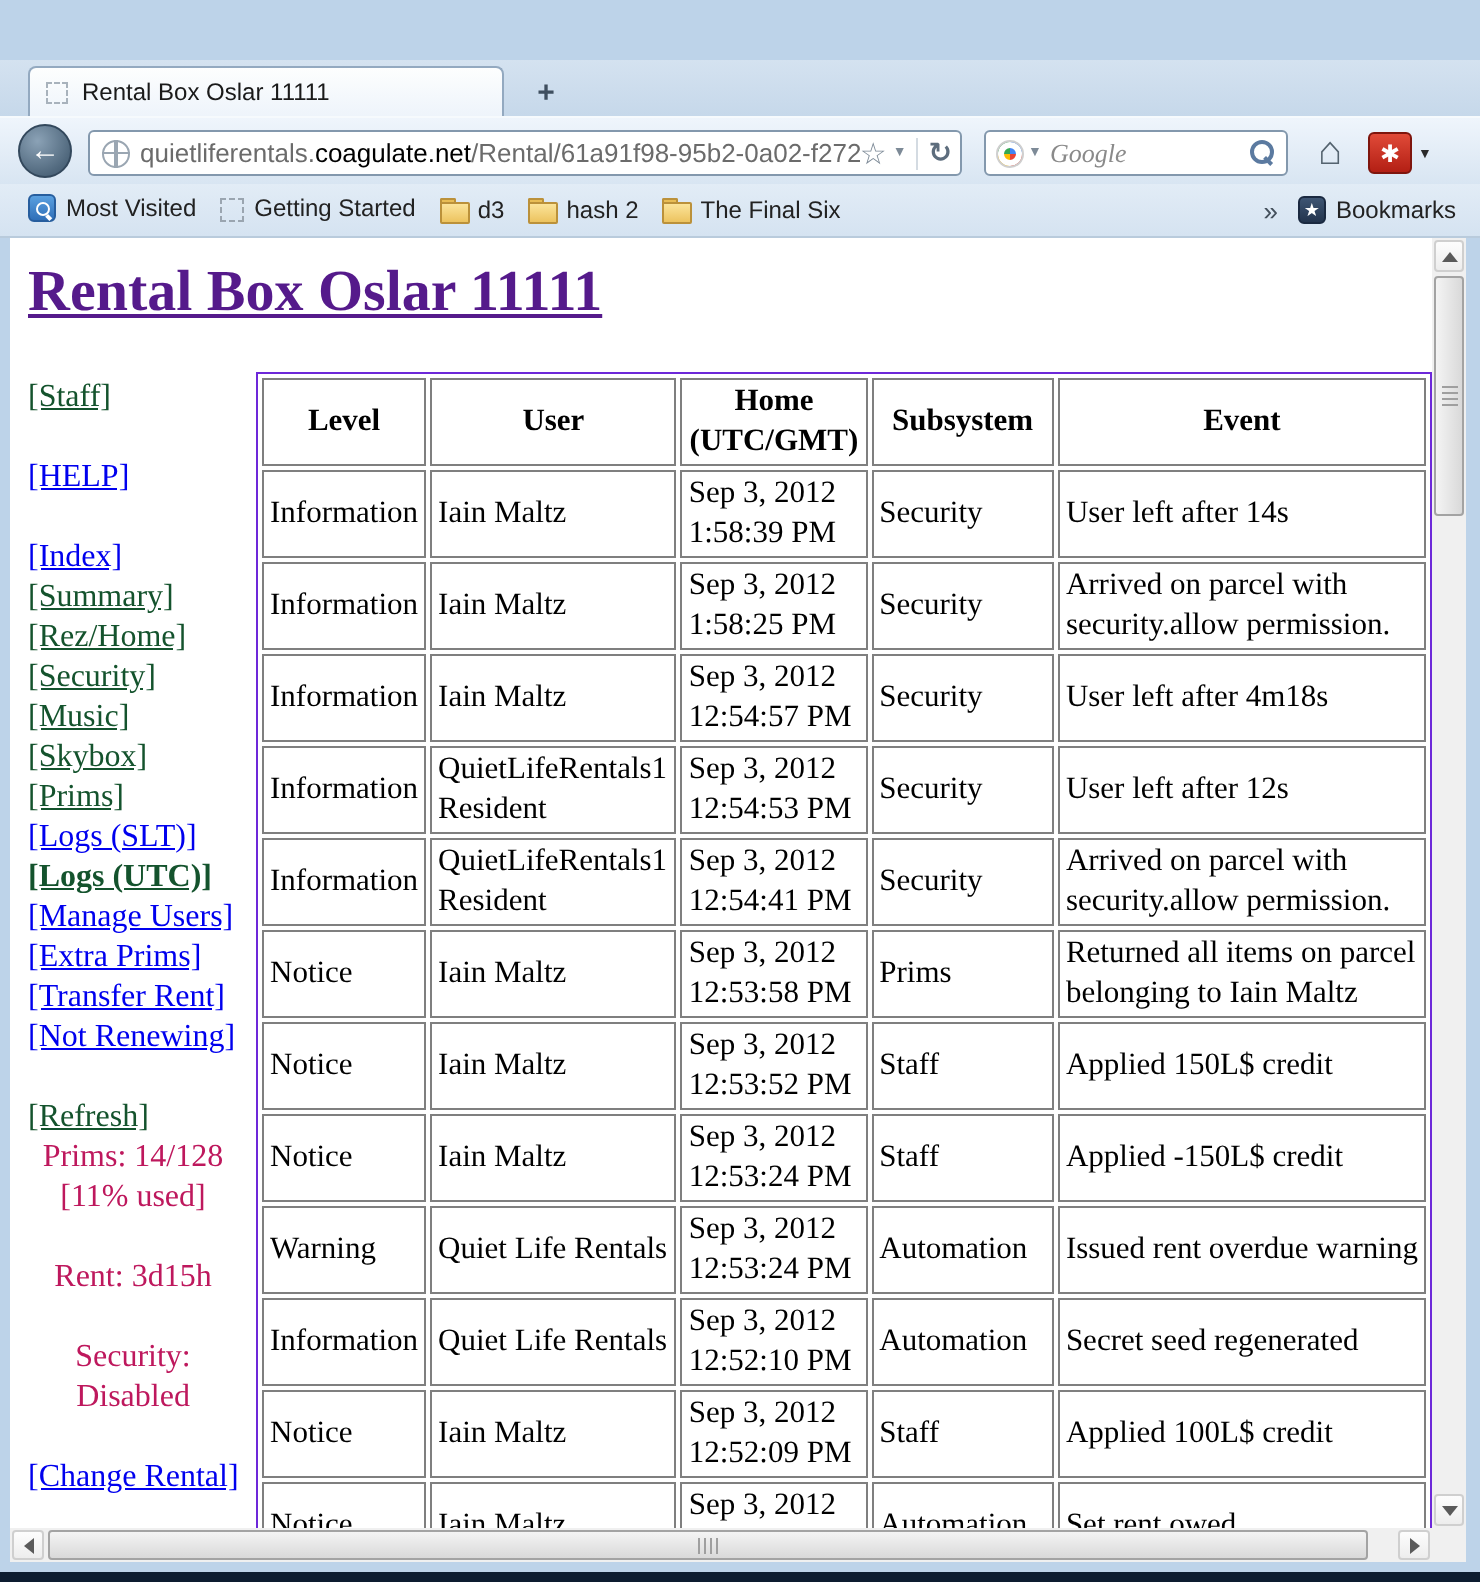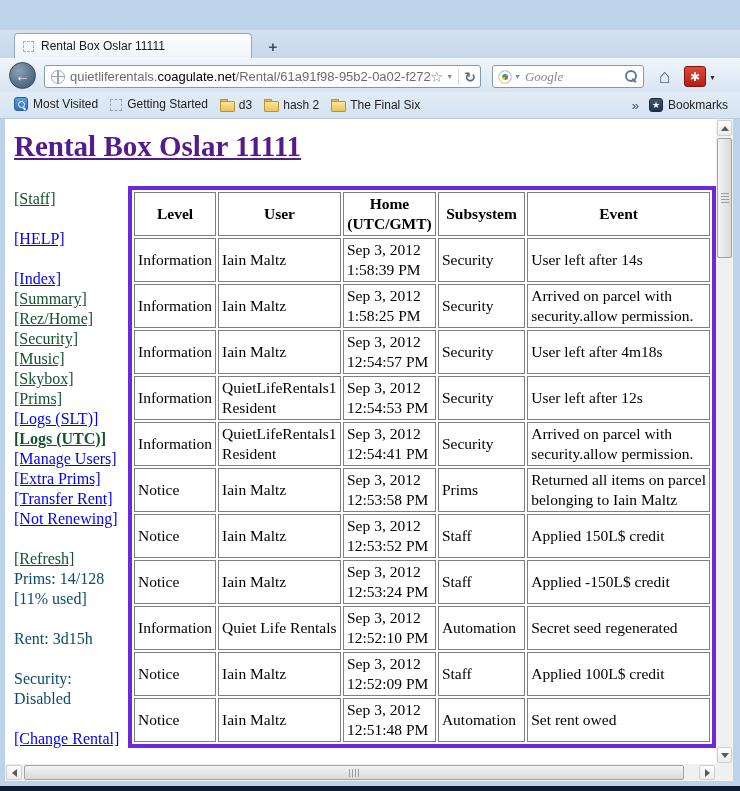--- a/index.html
+++ b/index.html
@@ -109,23 +109,23 @@
     background:#fff; overflow:hidden;
     font-family:"Liberation Serif","DejaVu Serif",serif; color:#000; }
   .page-heading { margin:11px 0 0 9px; font-size:29px; font-weight:bold;
     color:#551a8b; text-decoration:underline; }
   .content-row { display:flex; align-items:flex-start; margin-top:9px; }
   .sidebar { width:114px; flex:none; padding:17px 0 0 9px; font-size:16px; line-height:20px; }
   .side-group { margin-bottom:20px; }
   .side-link { color:#0000ee; text-decoration:underline; cursor:pointer; white-space:nowrap; }
   .side-link.visited { color:#14532d; }
   .side-link.current { font-weight:bold; }
-  .side-text { color:#0c4a6e; white-space:nowrap; }
+  .side-text { color:#be185d; white-space:nowrap;text-align:center; }
   .table-wrap { margin-top:14px; margin-left:9px; }
-  table.log { border-collapse:separate; border-spacing:2px; border:4px solid #6d28d9;
+  table.log { border-collapse:separate; border-spacing:2px; border:1px solid #6d28d9;
     font-size:15.5px; line-height:20px; table-layout:fixed; }
   table.log th, table.log td { border:1px solid #7f7f7f; padding:1px 3px;
     vertical-align:middle; white-space:pre; overflow:hidden; }
   table.log th { font-weight:bold; text-align:center; }
   col.c-level { width:82px; } col.c-user { width:124px; } col.c-time { width:94px; }
   col.c-subsystem { width:99px; } col.c-event { width:168px; }
   
   .vscroll { position:absolute; left:716px; top:119px; width:17px; height:645px; background:#f0f0f0; }
   .hscroll { position:absolute; left:5px; top:764px; width:711px; height:17px; background:#f0f0f0; }
   .scroll-corner { position:absolute; left:716px; top:764px; width:17px; height:17px; background:#f0f0f0; }
@@ -343,20 +343,28 @@
               </tr>
               <tr>
                 <td>Notice</td>
                 <td>Iain Maltz</td>
                 <td>Sep 3, 2012
 12:53:24 PM</td>
                 <td>Staff</td>
                 <td>Applied -150L$ credit</td>
               </tr>
               <tr>
+                <td>Warning</td>
+                <td>Quiet Life Rentals</td>
+                <td>Sep 3, 2012
+12:53:24 PM</td>
+                <td>Automation</td>
+                <td>Issued rent overdue warning</td>
+              </tr>
+              <tr>
                 <td>Information</td>
                 <td>Quiet Life Rentals</td>
                 <td>Sep 3, 2012
 12:52:10 PM</td>
                 <td>Automation</td>
                 <td>Secret seed regenerated</td>
               </tr>
               <tr>
                 <td>Notice</td>
                 <td>Iain Maltz</td>

